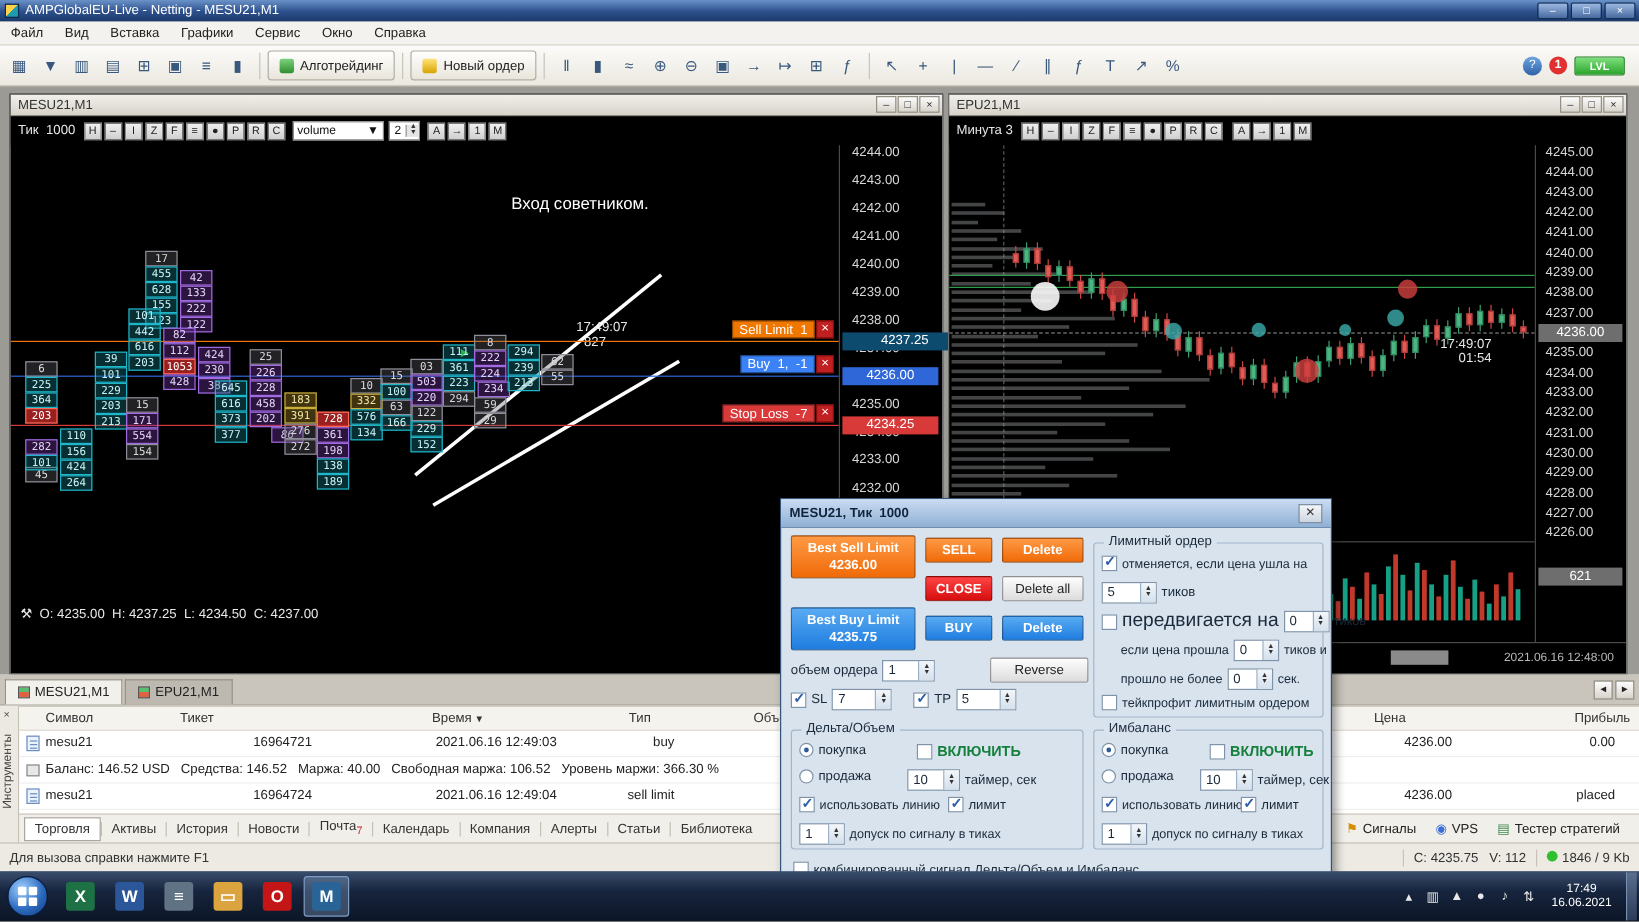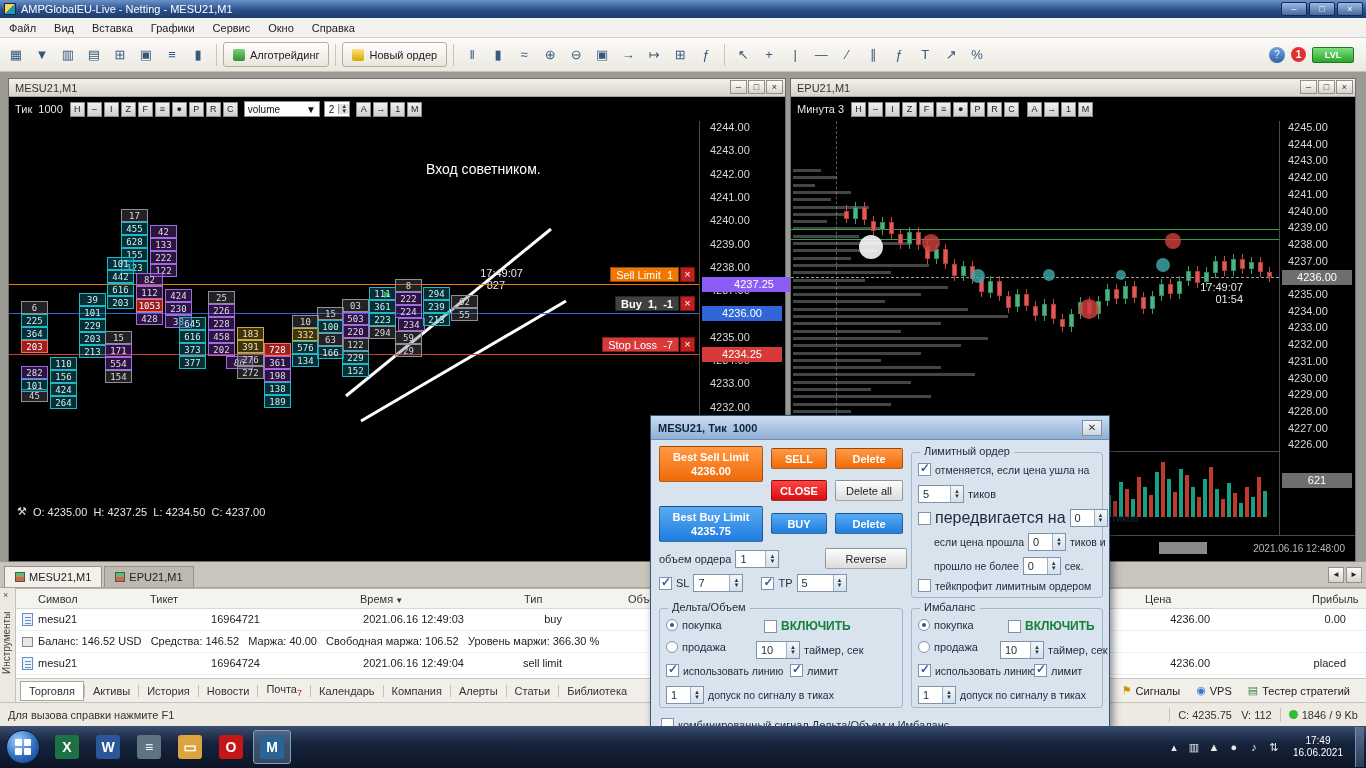--- a/index.html
+++ b/index.html
@@ -309,21 +309,21 @@
           <span>⚒</span>
           <span class="pre">O: 4235.00  H: 4237.25  L: 4234.50  C: 4237.00</span>
         </div>
       <div class="hline" style="top: 163px; width: 692px; background: rgb(240, 120, 0);"></div>
           <div class="order-label" style="right: 4px; top: 146px;">
             <div class="ol-text pre" style="background: rgb(240, 120, 0);">Sell Limit  1</div>
             <div class="ol-x">×</div>
           </div>
           <div class="hline" style="top: 192px; width: 692px; background: rgb(47, 102, 216);"></div>
           <div class="order-label" style="right: 4px; top: 175px;">
-            <div class="ol-text pre" style="background: #404040; font-weight: bold;">Buy  1,  -1</div>
+            <div class="ol-text pre" style="background: #3b82f6;">Buy  1,  -1</div>
             <div class="ol-x">×</div>
           </div>
           <div class="hline" style="top: 233px; width: 692px; background: rgb(216, 58, 58);"></div>
           <div class="order-label" style="right: 4px; top: 216px;">
             <div class="ol-text pre" style="background: rgb(216, 58, 58);">Stop Loss  -7</div>
             <div class="ol-x">×</div>
           </div>
           <div class="cluster-cell cc-g" style="left: 112px; top: 88px;">17</div>
           <div class="cluster-cell cc-t" style="left: 112px; top: 101px;">455</div>
           <div class="cluster-cell cc-t" style="left: 112px; top: 114px;">628</div>
@@ -420,21 +420,21 @@
           <div class="tick" style="top: 70px;">4241.00</div>
           <div class="tick" style="top: 93px;">4240.00</div>
           <div class="tick" style="top: 117px;">4239.00</div>
           <div class="tick" style="top: 140px;">4238.00</div>
           <div class="tick" style="top: 163px;">4237.00</div>
           <div class="tick" style="top: 186px;">4236.00</div>
           <div class="tick" style="top: 210px;">4235.00</div>
           <div class="tick" style="top: 233px;">4234.00</div>
           <div class="tick" style="top: 256px;">4233.00</div>
           <div class="tick" style="top: 280px;">4232.00</div>
-          <div class="ptag" style="top: 156px; width: 104px; background: #8b5cf6;">4237.25</div>
+          <div class="ptag" style="top: 156px; width: 104px; background: #0c4a6e;">4237.25</div>
           <div class="ptag" style="top: 185px; width: 80px; background: rgb(47, 102, 216);">4236.00</div>
           <div class="ptag" style="top: 226px; width: 80px; background: rgb(216, 58, 58);">4234.25</div>
         </div>
     </div>
 
     <div class="chartwin" id="right-win" style="left:790px;top:6px;width:566px;height:484px">
       <div class="cw-title">
         <span>EPU21,M1</span>
         <div class="cw-btns">
           <div class="cw-btn">–</div>

